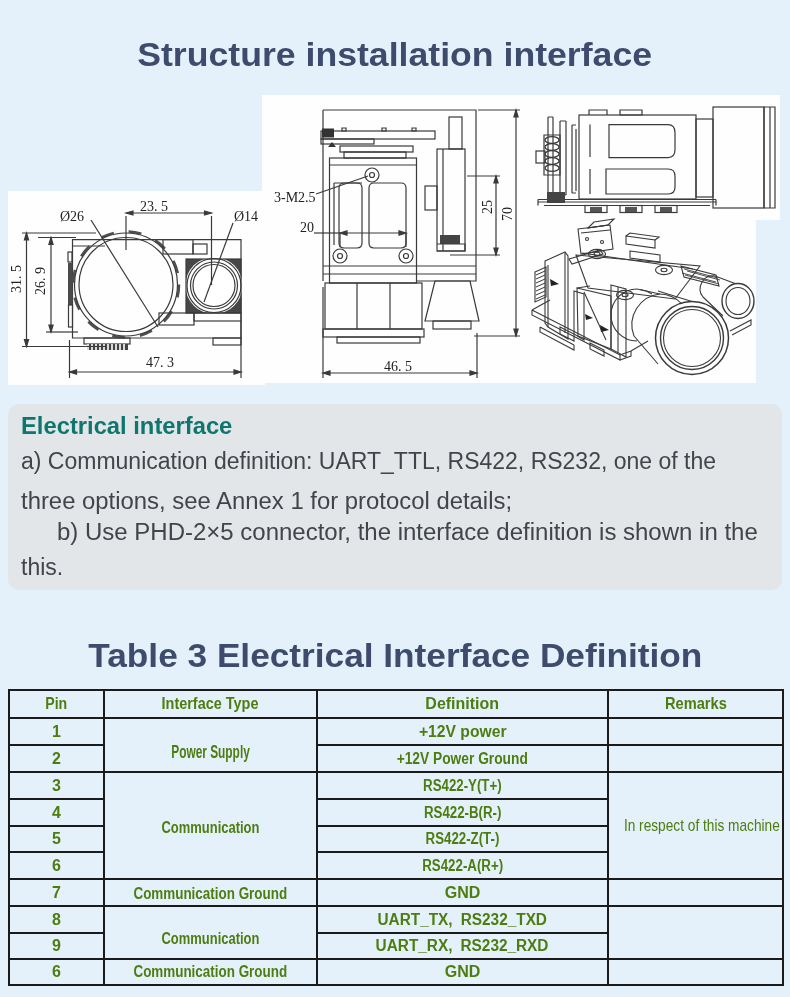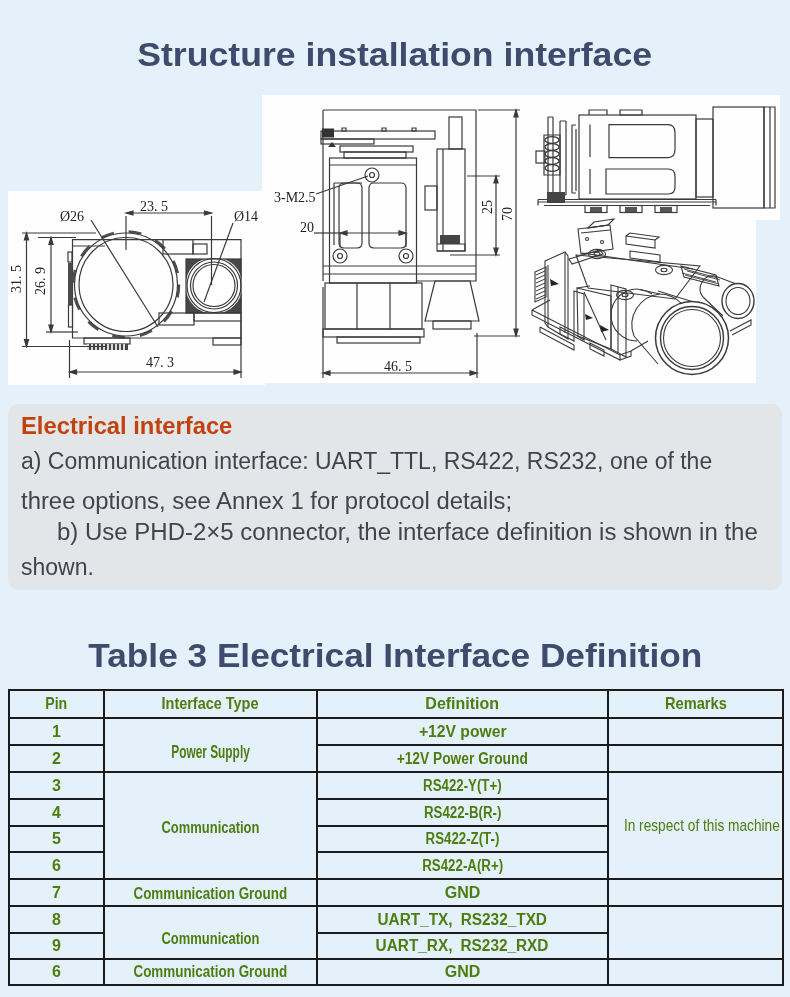--- a/index.html
+++ b/index.html
@@ -278,25 +278,25 @@
 <path d="M20 64 l9 5 l-8 2 z" fill="#222" stroke="none"></path>
 <path d="M70 110 l9 5 l-8 2 z" fill="#222" stroke="none"></path>
 <path d="M55 99 l8 4 l-7 2 z" fill="#222" stroke="none"></path>
 
 <path d="M30 112 L44 119 L44 126 L30 119 Z"></path>
 <path d="M60 128 L74 135 L74 141 L60 134 Z"></path>
 </g>
 </svg>
 
 <div class="abs" style="left:8px;top:404px;width:774px;height:186px;background:#e2e6e9;border-radius:10px;"></div>
-<div class="abs" style="left:21px;top:412px;font-size:24px;font-weight:bold;color:#c2410c;"><span class="sx" id="t2" style="transform:scaleX(0.99);">Electrical interface</span></div>
-<div class="abs bl" style="top:448px;"><span class="sx" style="transform:scaleX(1.0);">a) Communication interface: UART_TTL, RS422, RS232, one of the</span></div>
+<div class="abs" style="left:21px;top:412px;font-size:24px;font-weight:bold;color:#0f766e;"><span class="sx" id="t2" style="transform:scaleX(0.99);">Electrical interface</span></div>
+<div class="abs bl" style="top:448px;"><span class="sx" style="transform:scaleX(1.0);">a) Communication definition: UART_TTL, RS422, RS232, one of the</span></div>
 <div class="abs bl" style="top:488px;"><span class="sx" style="transform:scaleX(1.038);">three options, see Annex 1 for protocol details;</span></div>
 <div class="abs bl" style="top:518.6px;margin-left:36px;"><span class="sx" style="transform:scaleX(1.043);">b) Use PHD-2×5 connector, the interface definition is shown in the</span></div>
-<div class="abs bl" style="top:553.8px;"><span class="sx" style="transform:scaleX(1.0);">shown.</span></div>
+<div class="abs bl" style="top:553.8px;"><span class="sx" style="transform:scaleX(1.0);">this.</span></div>
 
 <div class="abs" style="left:0;top:636px;width:790px;text-align:center;font-size:34px;">
  <span class="ttl" id="t4" style="display:inline-block;transform:scaleX(1.036);font-size:34px;">Table 3 Electrical Interface Definition</span>
 </div>
 
 <table class="abs" style="left:8px;top:689px;width:776px;">
 <colgroup>
       <col style="width:95px">
       <col style="width:213px">
       <col style="width:291px">

